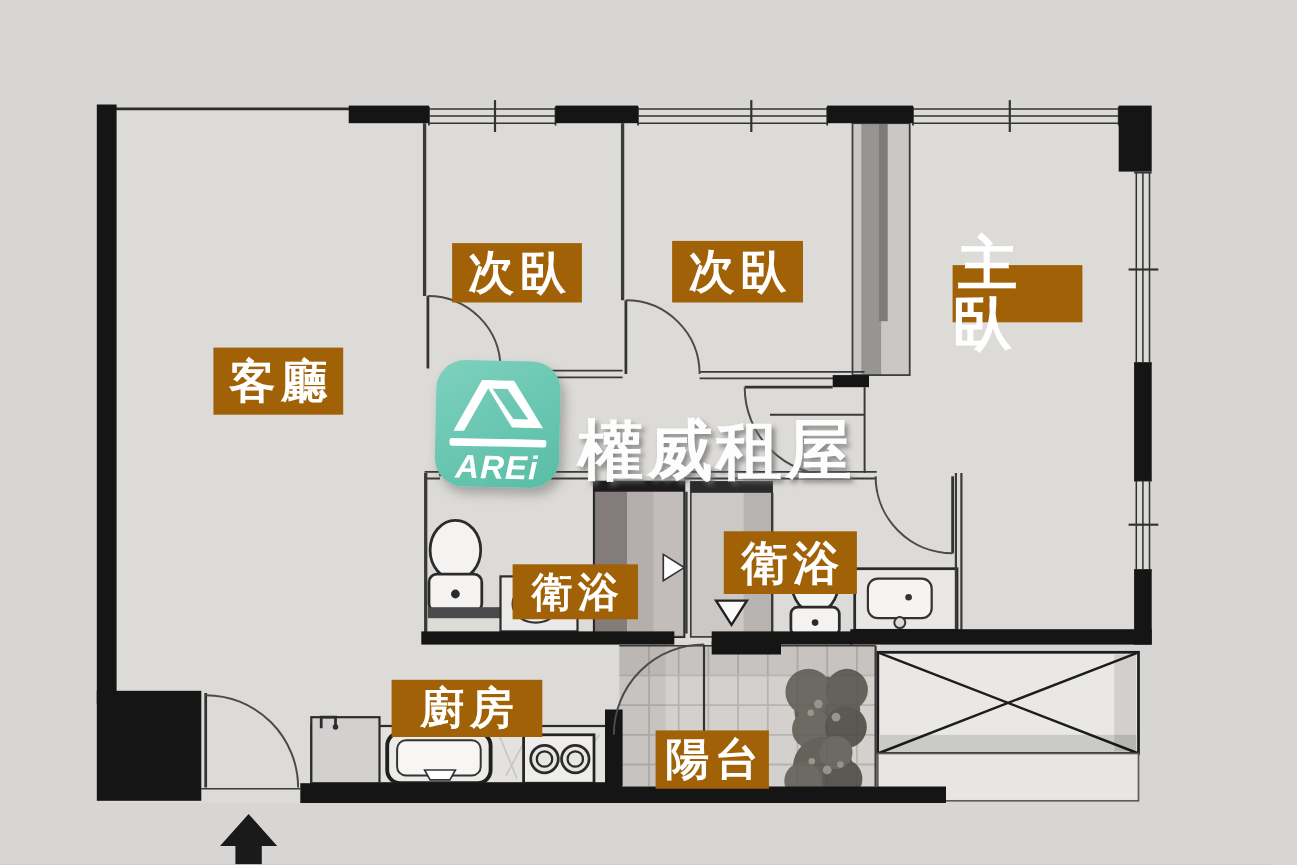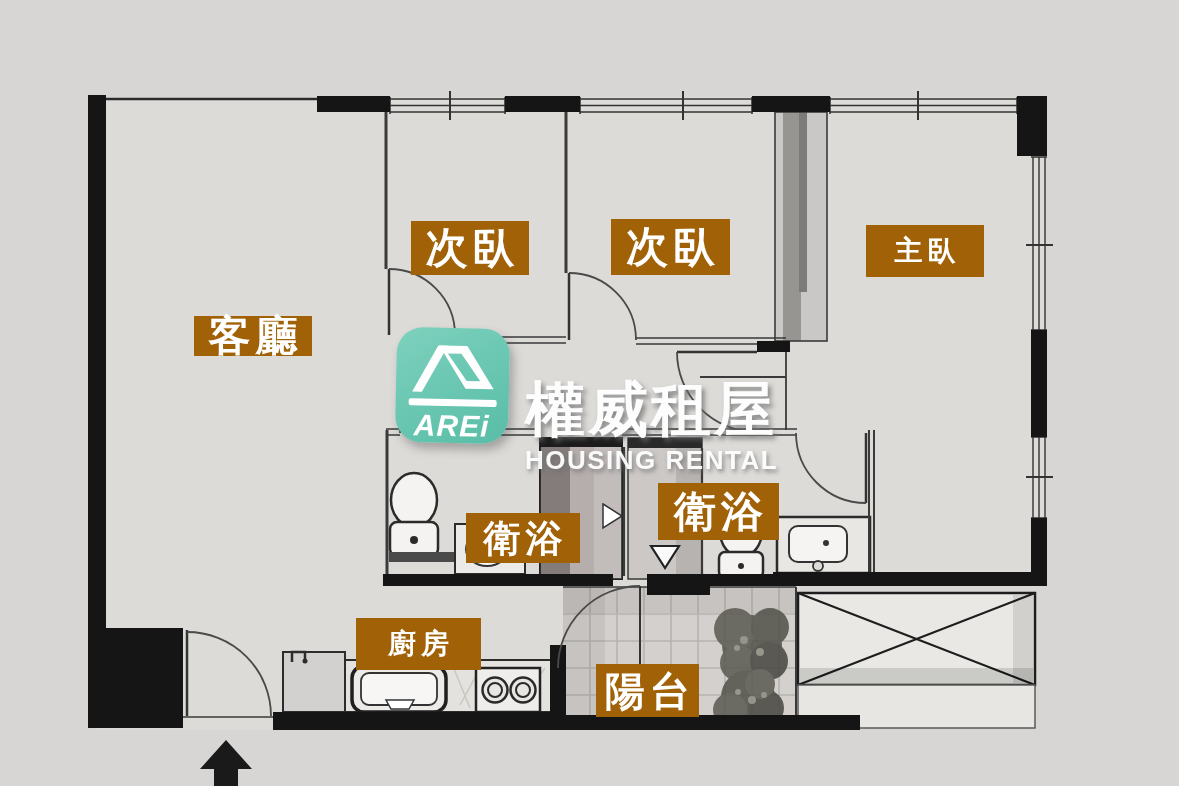--- a/index.html
+++ b/index.html
@@ -230,53 +230,52 @@
       </g>
       <g>
         <path d="M640,586 V668" stroke="#333" stroke-width="2"></path>
         <path d="M558,668 A82,82 0 0 1 640,586"></path>
       </g>
     </g>
 
     <path d="M226,740 L252,769 L238,769 L238,786 L214,786 L214,769 L200,769 Z" fill="#1a1a1a"></path>
   </svg>
 
-  <div class="room-label" style="left:194px;top:279px;width:118px;height:40px;font-size:42px;">
+  <div class="room-label" style="left:194px;top:279px;width:118px;height:61px;font-size:42px;">
     <span>客廳</span>
   </div>
   <div class="room-label" style="left:411px;top:184px;width:118px;height:54px;font-size:42px;">
     <span>次臥</span>
   </div>
   <div class="room-label" style="left:611px;top:182px;width:119px;height:56px;font-size:42px;">
     <span>次臥</span>
   </div>
-  <div class="room-label" style="left:866px;top:188px;width:118px;height:52px;font-size:28px;">
+  <div class="room-label" style="left:866px;top:204px;width:118px;height:52px;font-size:54px;">
     <span>主臥</span>
   </div>
   <div class="room-label" style="left:466px;top:476px;width:114px;height:50px;font-size:37px;">
     <span>衛浴</span>
   </div>
   <div class="room-label" style="left:658px;top:446px;width:121px;height:57px;font-size:42px;">
     <span>衛浴</span>
   </div>
-  <div class="room-label" style="left:356px;top:581px;width:125px;height:52px;font-size:28px;">
+  <div class="room-label" style="left:356px;top:581px;width:137px;height:52px;font-size:40px;">
     <span>廚房</span>
   </div>
   <div class="room-label" style="left:596px;top:627px;width:103px;height:53px;font-size:40px;">
     <span>陽台</span>
   </div>
 
   <div class="watermark">
     <div class="logo-tile">
       <svg width="96" height="58" viewBox="0 0 96 58" style="margin-top:12px;">
         <path d="M6,54 L32,6 L42,6 L16,54 Z" fill="#ffffff"></path>
         <path d="M33,6 L62,6 L90,50 L61,50 Z M42,14 L56,14 L76,42 L62,42 Z" fill="#ffffff" fill-rule="evenodd"></path>
       </svg>
       <div class="logo-bar"></div>
       <div class="logo-abbr">AREi</div>
     </div>
     <div class="brand-text">
       <div class="brand-cn">權威租屋</div>
-      <div class="brand-en">HOUSING RENTAL</div>
     </div>
   </div>
 
 </div>
 
 </body></html>

